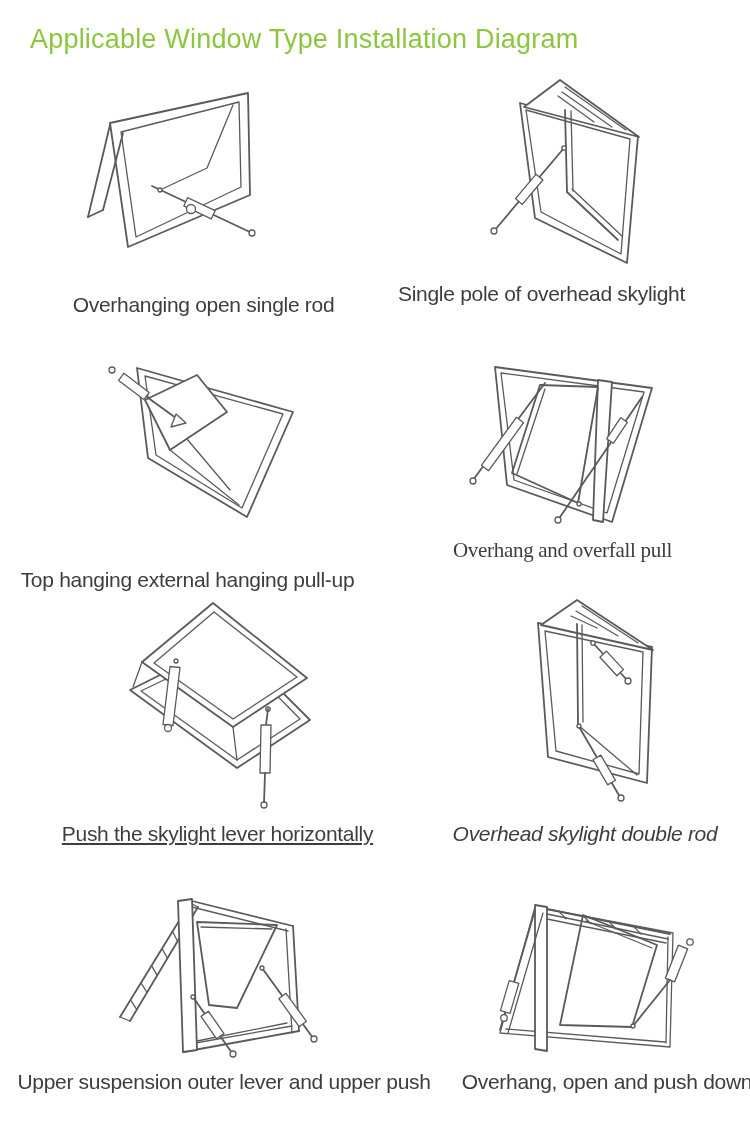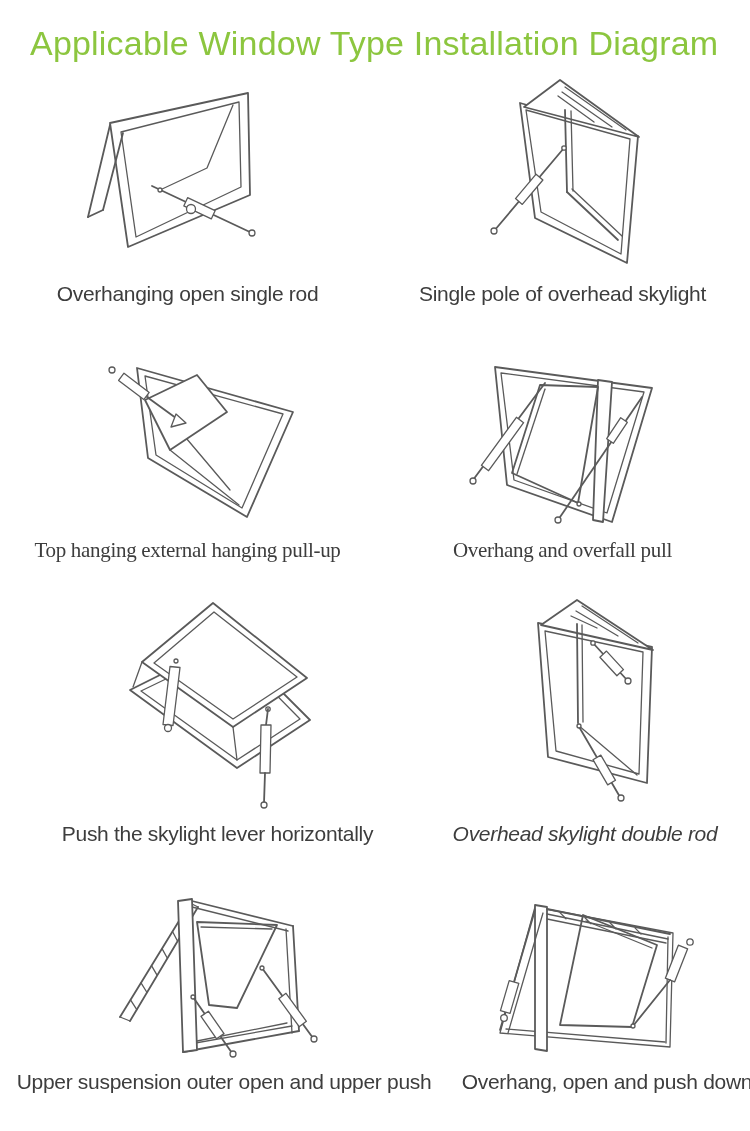--- a/index.html
+++ b/index.html
@@ -2,21 +2,21 @@
 <html><head>
 <meta charset="utf-8">
 <style>
   html,body { margin:0; padding:0; background:#ffffff; }
   #page {
     position:relative; width:750px; height:1131px; background:#ffffff;
     font-family:"Liberation Sans", sans-serif; overflow:hidden;
   }
   .title {
     position:absolute; left:30px; top:24px;
-    font-size:34px; font-weight:400; color:#8CC63F; letter-spacing:0.2px;
+    font-size:27px; font-weight:400; color:#8CC63F; letter-spacing:0.2px;
     white-space:nowrap;
   }
   .fig { position:absolute; }
   .cap {
     position:absolute; font-size:21px; color:#3d3d3d; letter-spacing:-0.3px;
     text-align:center; white-space:nowrap;
   }
   
   .s  { stroke:#5a5a5a; stroke-width:1.8; fill:none; stroke-linejoin:round; stroke-linecap:round; }
   .sf { stroke:#5a5a5a; stroke-width:1.8; fill:#ffffff; stroke-linejoin:round; stroke-linecap:round; }
@@ -58,22 +58,22 @@
       <line class="s st" x1="196" y1="33" x2="198" y2="113"></line>
       <line class="s" x1="192" y1="114" x2="243" y2="162"></line>
       <line class="s st" x1="197" y1="111" x2="247" y2="158"></line>
       <line class="s" x1="189" y1="70" x2="119" y2="153"></line>
       <polygon class="sf st" points="161.1,96.2 167.9,102 147.3,126.4 140.5,120.6"></polygon>
       <circle class="sf st" cx="119" cy="153" r="3"></circle>
       <circle class="sf st" cx="189" cy="70" r="2.2"></circle>
     </svg>
   </div>
 
-  <div class="cap" style="left:0; top:282px; width:375px;">Overhanging open single rod</div>
-  <div class="cap" style="left:375px; top:282px; width:375px;">Single pole of overhead skylight</div>
+  <div class="cap" style="left:0; top:293px; width:375px;padding-left:16px;">Overhanging open single rod</div>
+  <div class="cap" style="left:354px; top:282px; width:375px;">Single pole of overhead skylight</div>
 
   <div class="fig" style="left:0; top:340px;">
     <svg width="375" height="196" viewBox="0 0 375 196">
       <polygon class="sf" points="137,28 293,72 247,177 148,118"></polygon>
       <polygon class="s st" points="145,36 283,74 242,168 156,115"></polygon>
       <line class="s st" x1="170" y1="110" x2="239" y2="165"></line>
       <line class="s st" x1="181" y1="92" x2="230" y2="150"></line>
       <polygon class="sf" points="197,35 227,72 170,110 145,60"></polygon>
       <circle class="sf st" cx="112" cy="30" r="3"></circle>
       <polygon class="sf st" points="118.6,40.4 124,33.2 149.2,52.4 143.8,59.6"></polygon>
@@ -92,21 +92,21 @@
       <line class="s" x1="170" y1="43" x2="98" y2="140"></line>
       <polygon class="sf st" points="141.4,77.3 148.6,82.7 113.6,130.7 106.4,125.3"></polygon>
       <circle class="sf st" cx="98" cy="141" r="3"></circle>
       <line class="s" x1="267" y1="57" x2="183" y2="180"></line>
       <polygon class="sf st" points="245.7,77.7 252.3,82.3 238.3,103.3 231.7,98.7"></polygon>
       <circle class="sf st" cx="183" cy="180" r="3"></circle>
       <circle class="sf st" cx="204" cy="164" r="2"></circle>
     </svg>
   </div>
 
-  <div class="cap" style="left:0; top:538px; width:375px;font-family:Liberation Serif, serif;">Top hanging external hanging pull-up</div>
+  <div class="cap" style="left:0; top:568px; width:375px;">Top hanging external hanging pull-up</div>
   <div class="cap" style="left:375px; top:538px; width:375px;font-family:Liberation Serif, serif;">Overhang and overfall pull</div>
 
   <div class="fig" style="left:0; top:575px;">
     <svg width="375" height="245" viewBox="0 0 375 245">
       <polygon class="sf" points="230,65 310,145 237,193 130,115"></polygon>
       <polygon class="s st" points="230,73 300,144 237,185 141,116"></polygon>
       <polygon class="sf" points="213,28 307,103 233,152 142,87"></polygon>
       <polygon class="s st" points="214,37 297,102 233,144 154,88"></polygon>
       <line class="s st" x1="142" y1="87" x2="133" y2="112"></line>
       <line class="s st" x1="233" y1="152" x2="237" y2="185"></line>
@@ -136,21 +136,21 @@
       <polygon class="sf st" points="224.9,82.2 231.5,76.1 248.5,94.6 241.9,100.7"></polygon>
       <circle class="sf st" cx="253" cy="106" r="3"></circle>
       <circle class="sf st" cx="218" cy="68" r="2.2"></circle>
       <line class="s" x1="203" y1="150" x2="245" y2="222"></line>
       <polygon class="sf st" points="218,184.7 225.8,180.1 240.5,205.3 232.7,209.9"></polygon>
       <circle class="sf st" cx="246" cy="223" r="3"></circle>
       <circle class="sf st" cx="204" cy="151" r="2"></circle>
     </svg>
   </div>
 
-  <div class="cap" style="left:30px; top:822px; width:375px;">Push the skylight lever horizontally</div>
+  <div class="cap" style="left:30px; top:822px; width:375px;text-decoration:underline;">Push the skylight lever horizontally</div>
   <div class="cap" style="left:420px; top:822px; width:330px;font-style:italic;">Overhead skylight double rod</div>
 
   <div class="fig" style="left:0; top:865px;">
     <svg width="375" height="205" viewBox="0 0 375 205">
       <line class="s" x1="190" y1="38" x2="120" y2="152"></line>
       <line class="s" x1="198" y1="42" x2="130" y2="156"></line>
       <line class="s st" x1="190" y1="38" x2="198" y2="42"></line>
       <line class="s st" x1="120" y1="152" x2="130" y2="156"></line>
       <line class="s st" x1="183" y1="49.4" x2="187.8" y2="59.1"></line>
       <line class="s st" x1="172.5" y1="66.5" x2="177.6" y2="76.2"></line>
@@ -198,16 +198,16 @@
       <circle class="sf st" cx="129" cy="153" r="3.3"></circle>
       <polygon class="s" points="208,50 282,80 257,162 185,160"></polygon>
       <line class="s st" x1="211" y1="56" x2="277" y2="83"></line>
       <circle class="sf st" cx="315" cy="77" r="3.2"></circle>
       <polygon class="sf st" points="303.35,80.17 312.65,83.83 299.65,116.83 290.35,113.17"></polygon>
       <line class="s" x1="295" y1="115" x2="258" y2="161"></line>
       <circle class="sf st" cx="258" cy="161" r="2"></circle>
     </svg>
   </div>
 
-  <div class="cap" style="left:0; top:1070px; width:448px;">Upper suspension outer open and upper push</div>
+  <div class="cap" style="left:0; top:1070px; width:448px;">Upper suspension outer lever and upper push</div>
   <div class="cap" style="left:456px; top:1070px; width:302px;">Overhang, open and push down</div>
 
 </div>
 
 </body></html>

